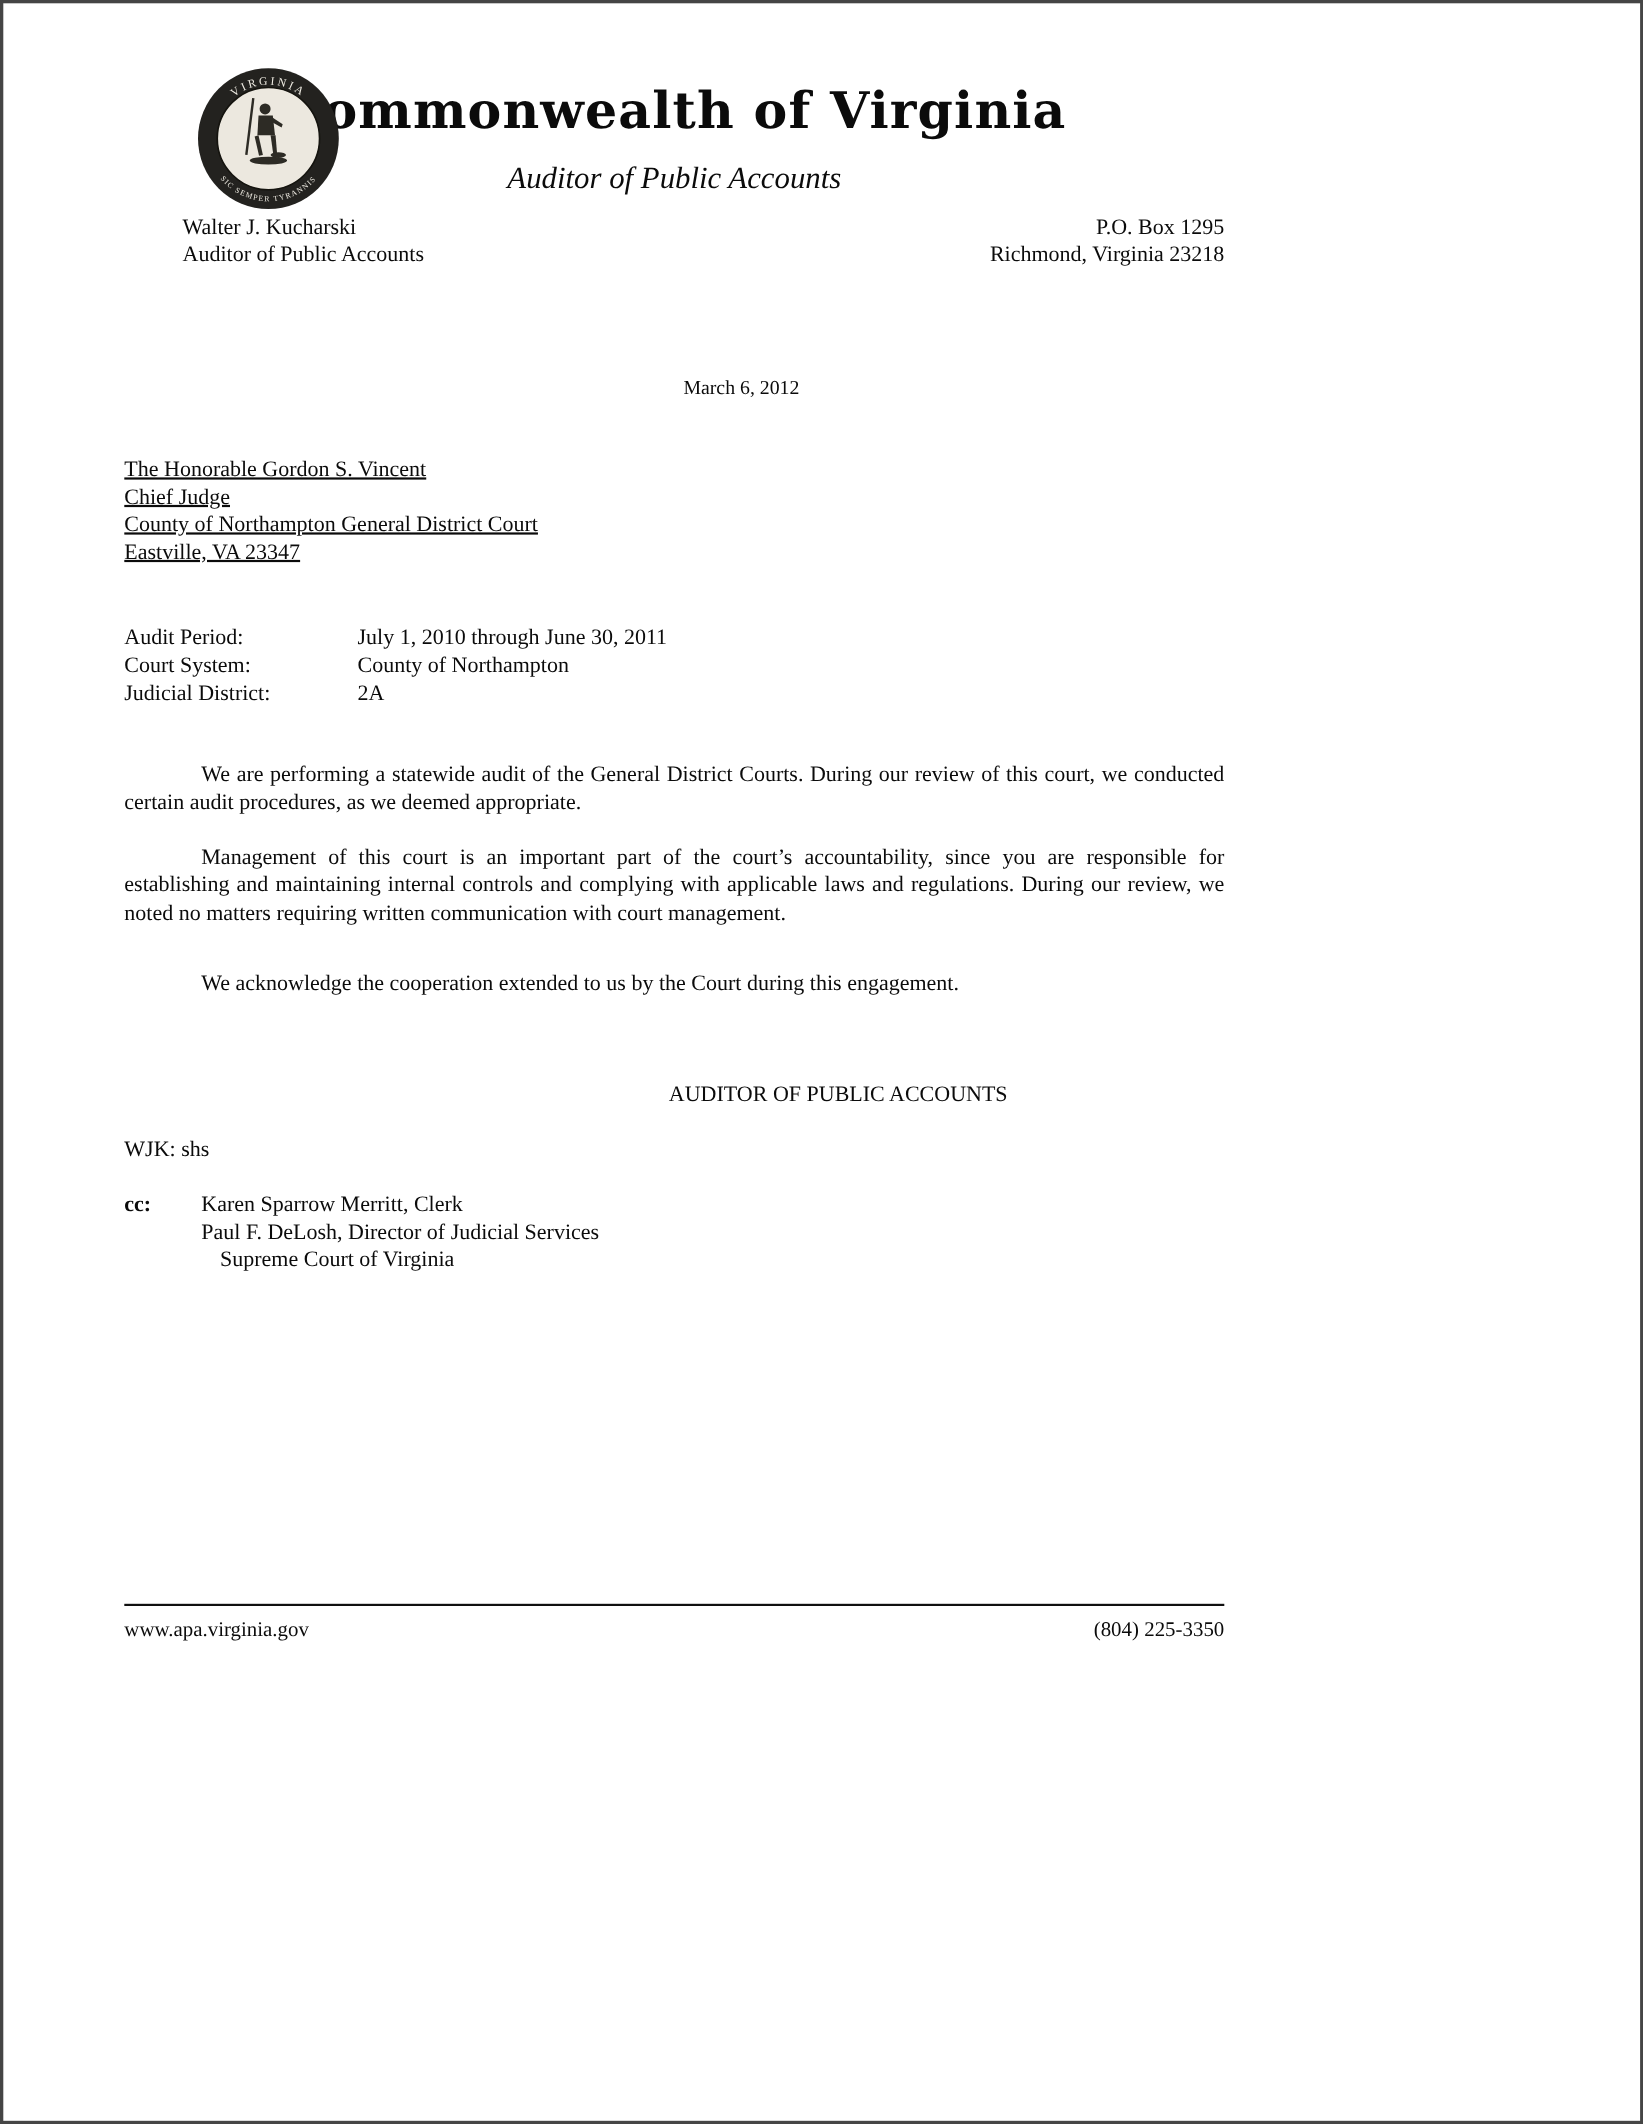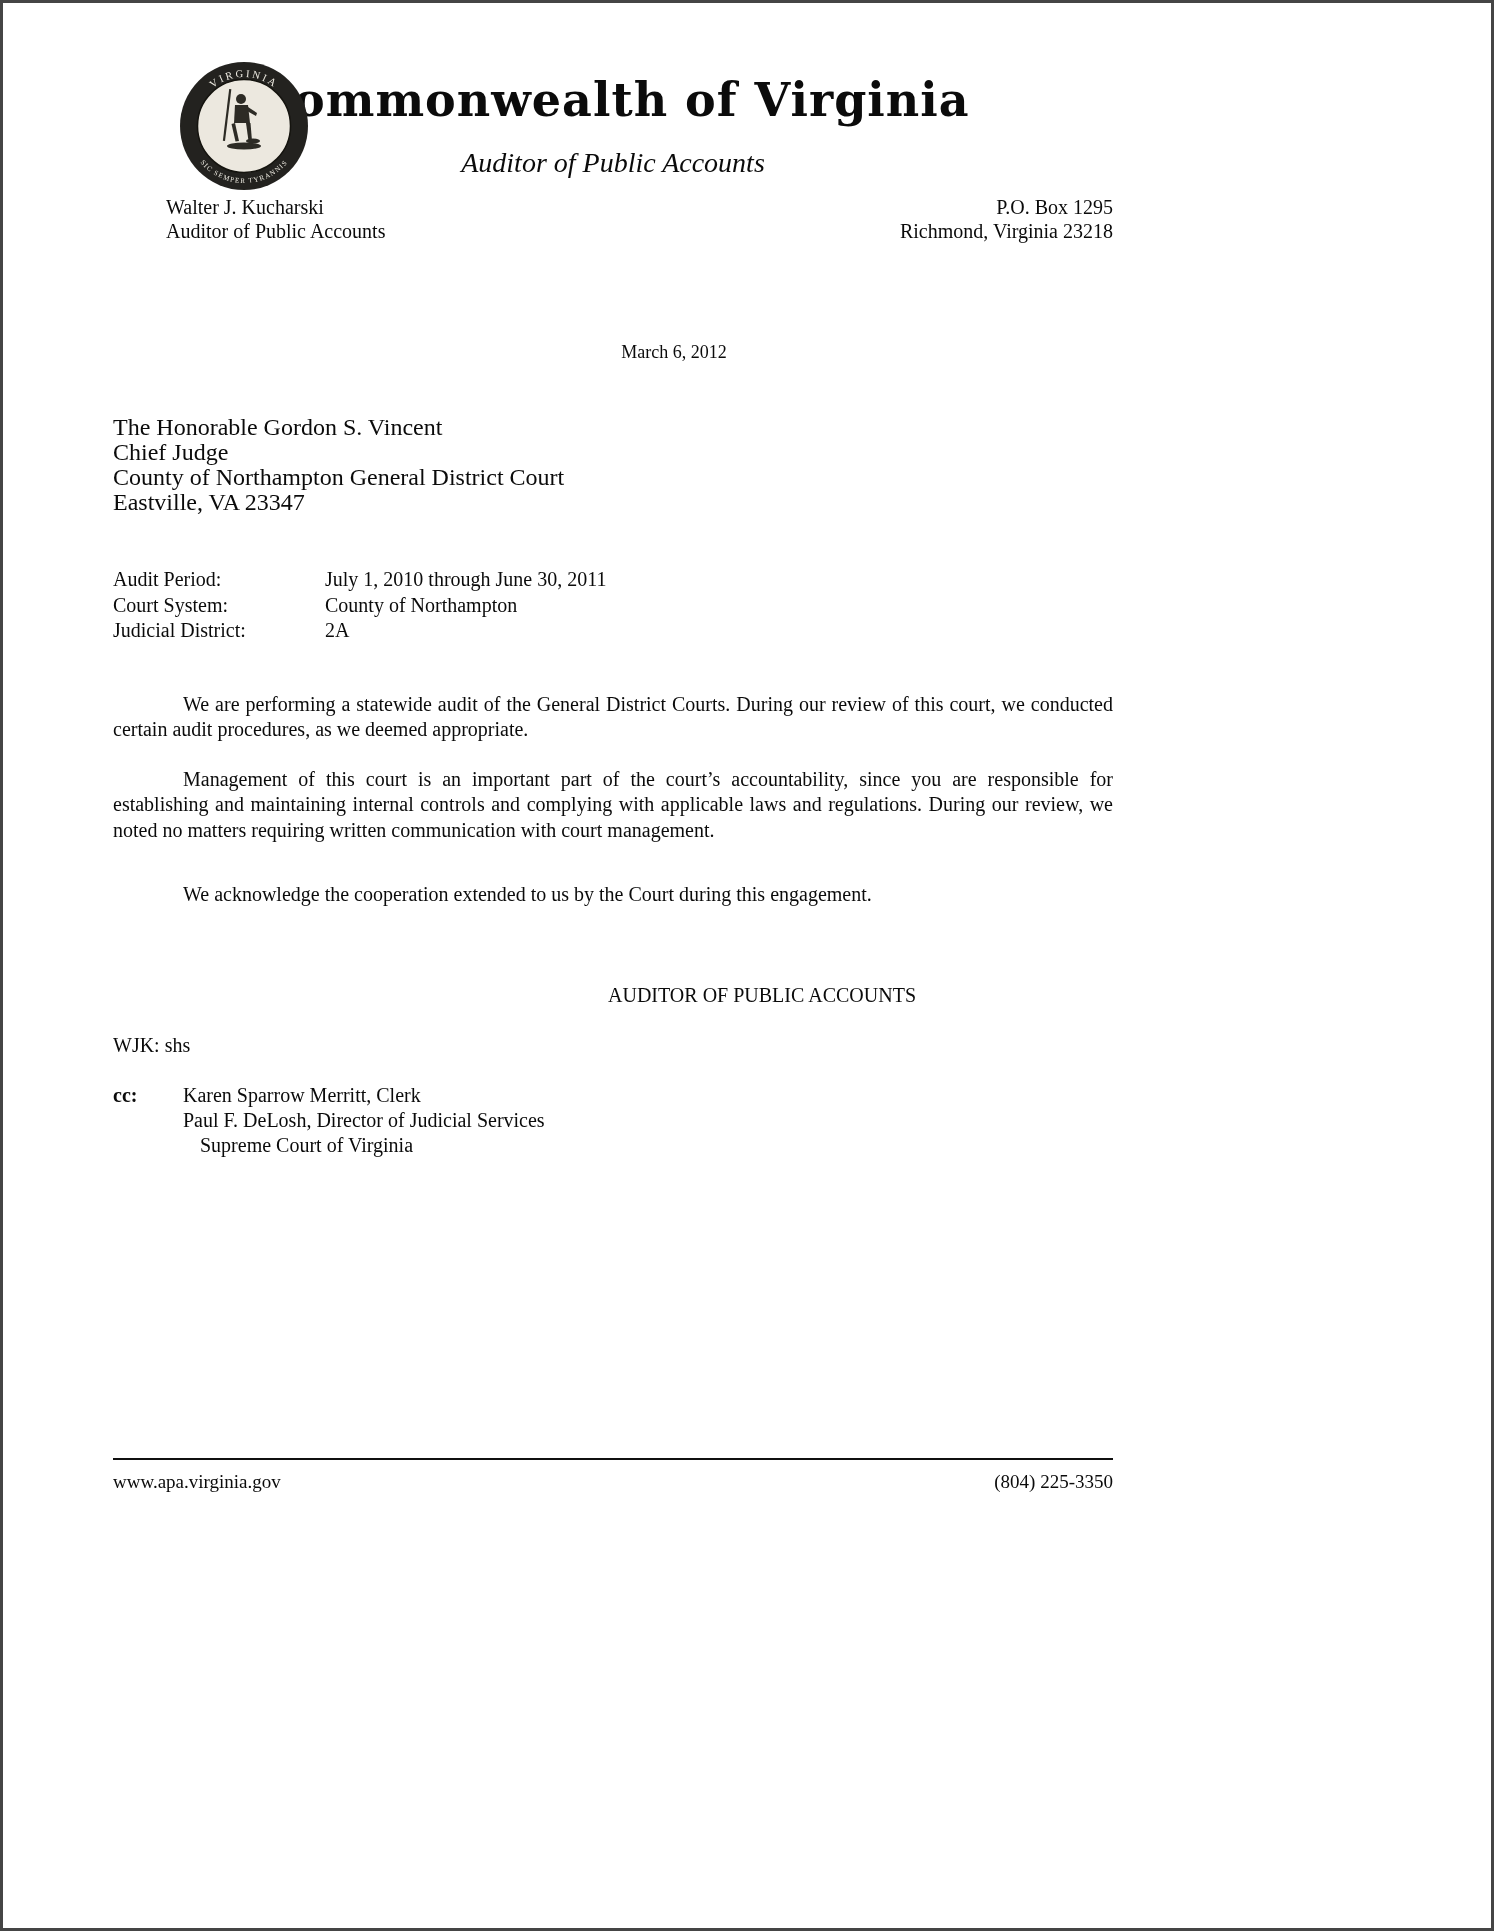--- a/index.html
+++ b/index.html
@@ -50,21 +50,21 @@
   .contact-right { text-align: right; }
 
   .date-line {
     margin-top: 97px;
     text-align: center;
     padding-left: 122px;
     font-size: 18px;
     line-height: 25px;
   }
 
-  .recipient { margin-top: 50px; font-size: 24px; line-height: 25px; }
+  .recipient { margin-top: 50px; font-size: 20px; line-height: 25px; text-decoration: underline; }
 
   .details { margin-top: 52px; font-size: 20px; line-height: 25.5px; }
   .details-row { display: flex; }
   .details-label { width: 212px; flex: 0 0 212px; }
 
   .body-par {
     margin: 0;
     font-size: 20px;
     line-height: 25.5px;
     text-align: justify;

